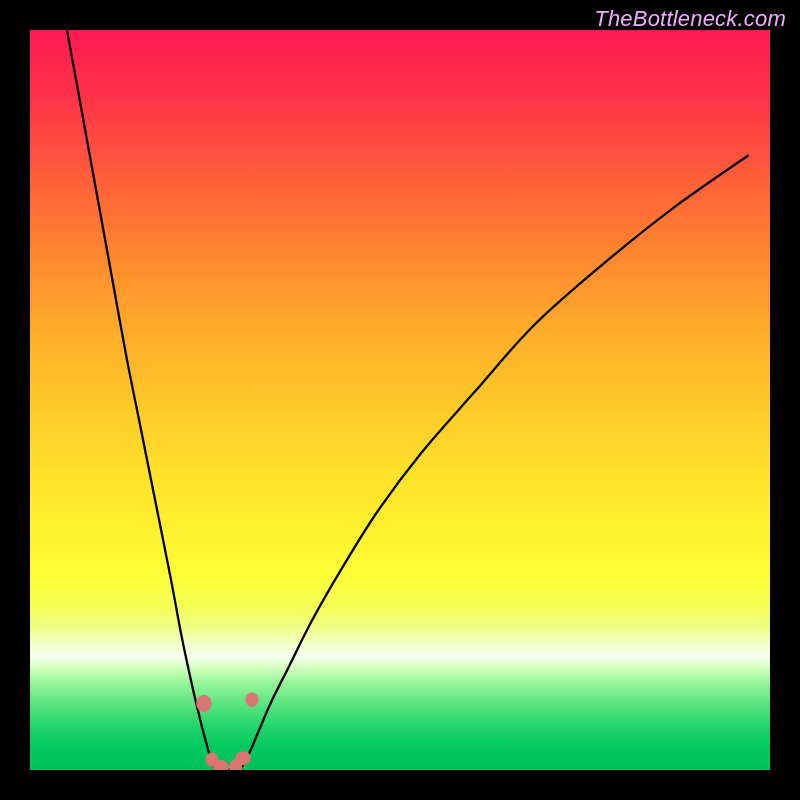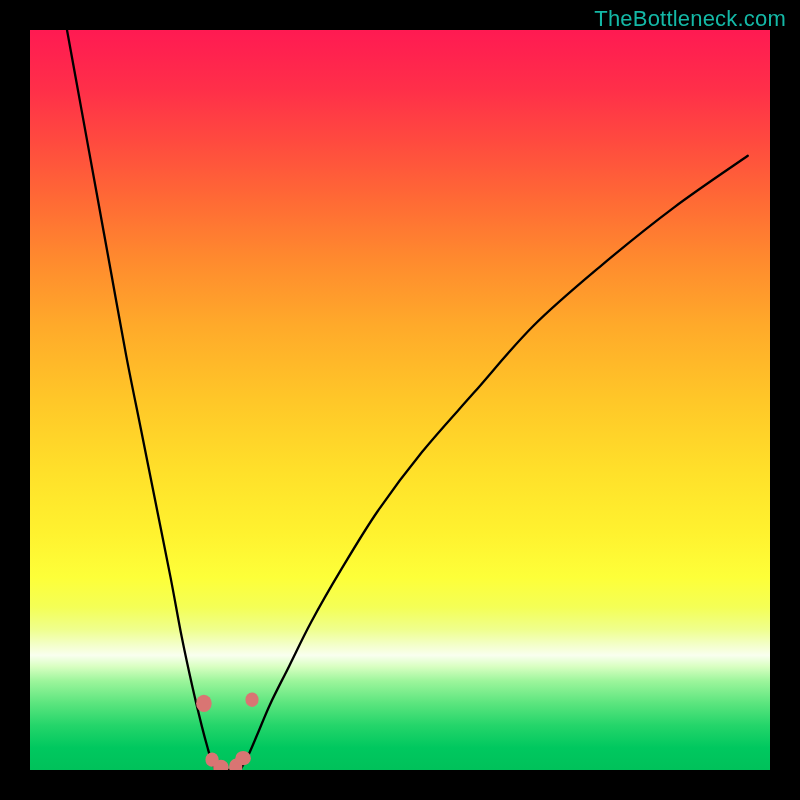--- a/index.html
+++ b/index.html
@@ -51,25 +51,26 @@
     left: 30px;
     top: 30px;
     width: 740px;
     height: 740px;
     pointer-events: none;
   }
   .watermark {
     position: absolute;
     top: 6px;
     right: 14px;
-    color: #14b8a6;
+    color: #f0abfc;
     font-size: 22px;
     font-weight: 400;
     letter-spacing: 0.2px;
     user-select: none;
+    font-style: italic;
   }
 </style>
 </head>
 <body>
 
 <div class="frame">
   <div class="plot-area"></div>
 
   <svg class="svg-layer" viewBox="0 0 740 740" preserveAspectRatio="none">
     <g>

